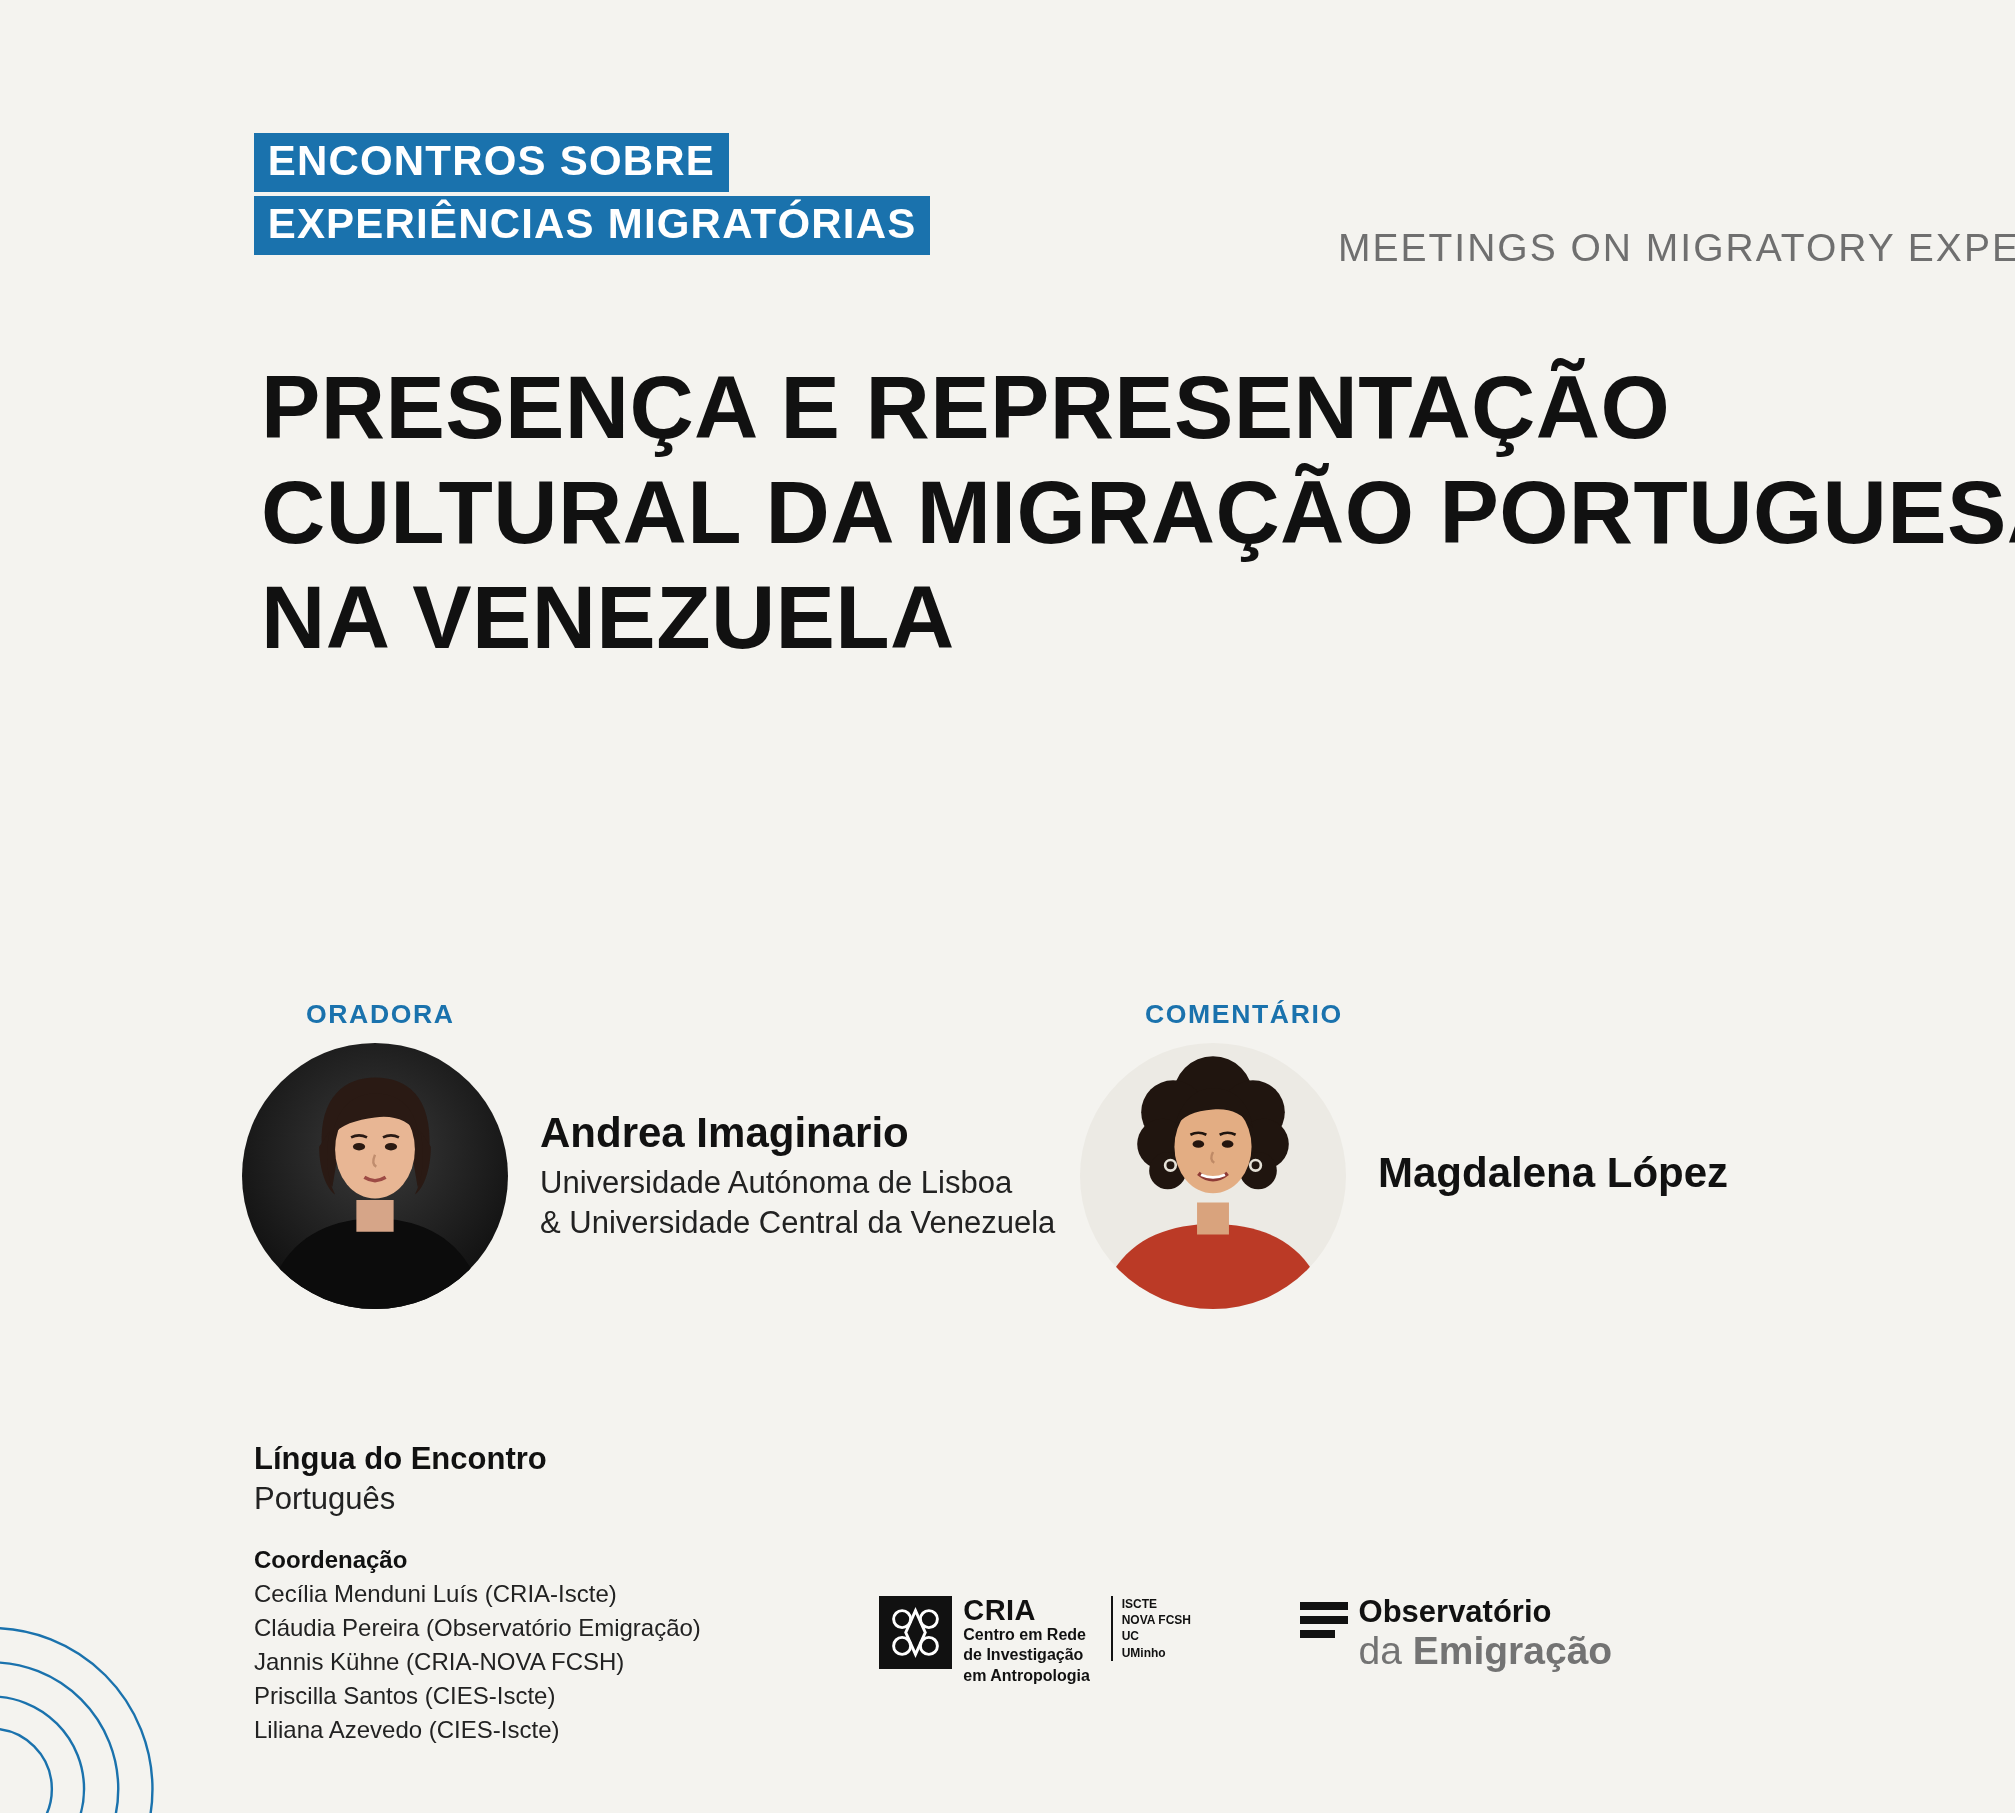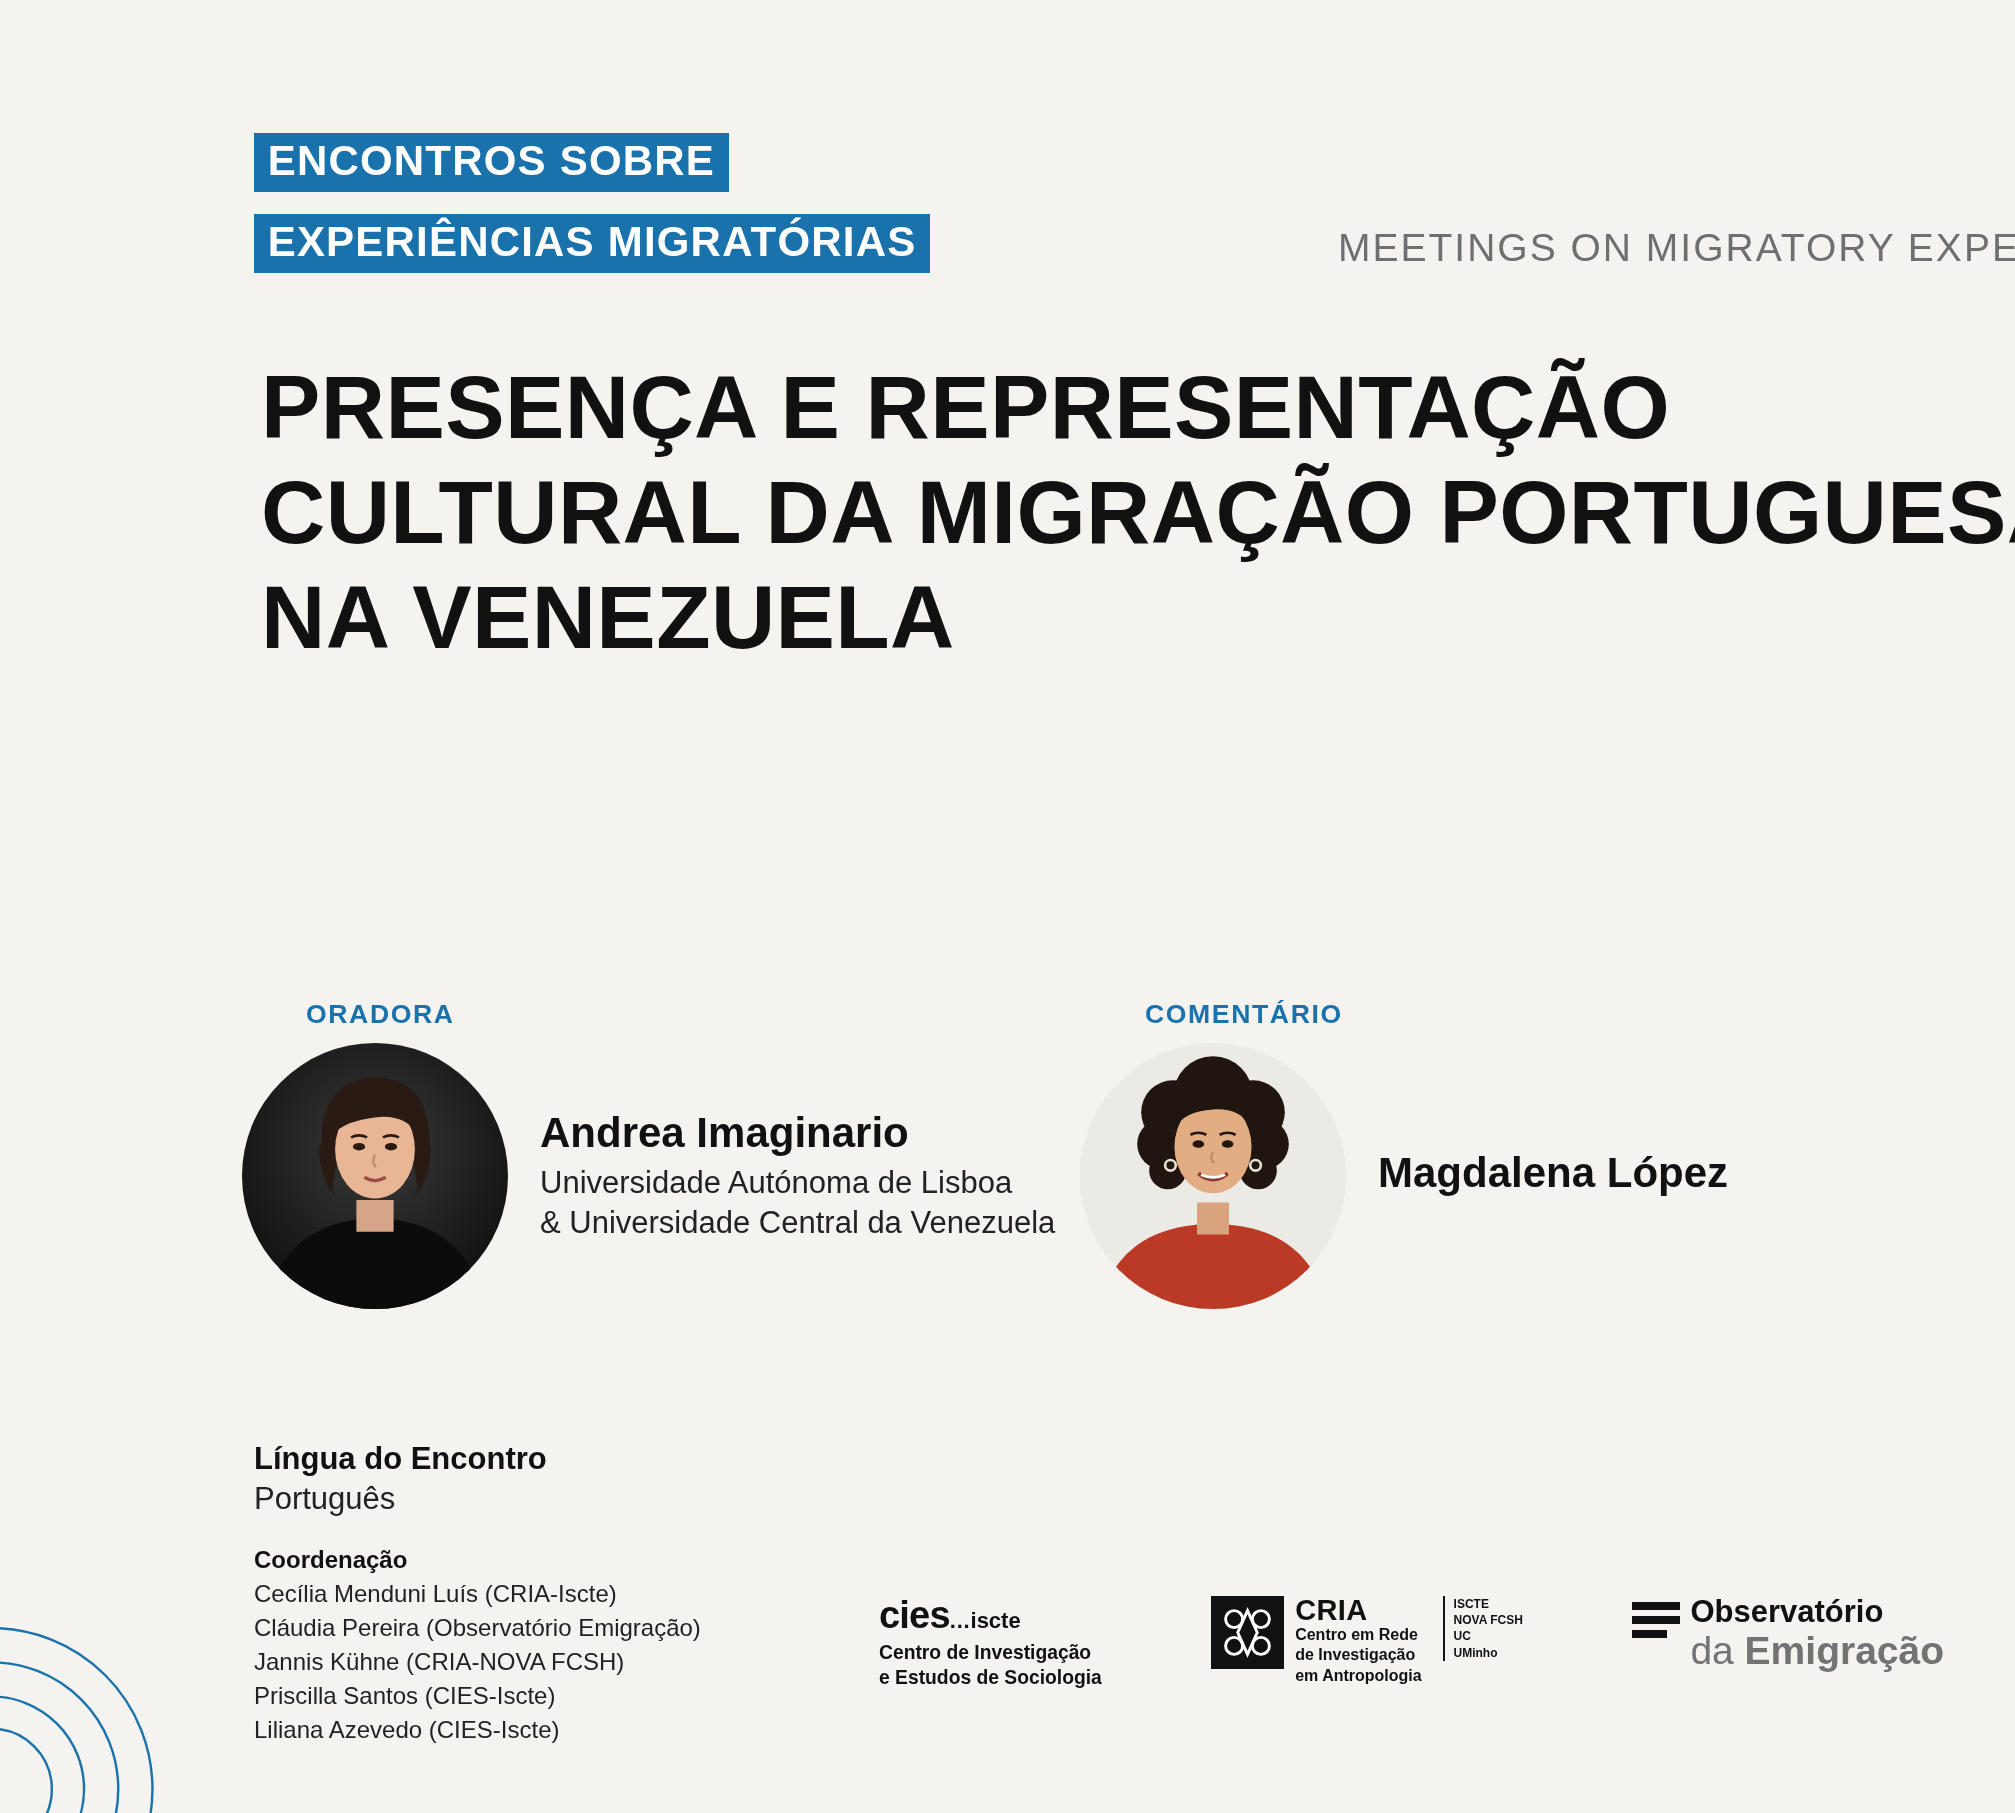--- a/index.html
+++ b/index.html
@@ -36,21 +36,21 @@
   }
   .series-line {
     display: inline-block;
     background: #1a72ad;
     color: #ffffff;
     font-weight: bold;
     font-size: 42px;
     letter-spacing: 1.2px;
     padding: 7.3px 13.7px 9.7px 13.7px;
     line-height: 1;
-    margin-bottom: 22px;
+    margin-bottom: 4px;
   }
   .series-line.second { margin-bottom: 0; }
 
   .series-en {
     position: absolute;
     left: 1338px;
     top: 226px;
     font-size: 39px;
     letter-spacing: 2px;
     color: #6f6f6f;
@@ -376,29 +376,20 @@
       <div class="coord-title">Coordenação</div>
       <div class="coord-item">Cecília Menduni Luís (CRIA-Iscte)</div>
       <div class="coord-item">Cláudia Pereira (Observatório Emigração)</div>
       <div class="coord-item">Jannis Kühne (CRIA-NOVA FCSH)</div>
       <div class="coord-item">Priscilla Santos (CIES-Iscte)</div>
       <div class="coord-item">Liliana Azevedo (CIES-Iscte)</div>
     </div>
 
     <div class="logos">
 
-      <div class="logo-cies">
-        <div class="cies-word">
-          <span>cies</span><span class="dots">...</span><span class="iscte">iscte</span>
-        </div>
-        <div class="cies-sub">
-          <div>Centro de Investigação</div>
-          <div>e Estudos de Sociologia</div>
-        </div>
-      </div>
 
       <div class="logo-cria">
         <div class="cria-mark">
           <svg width="73" height="73" viewBox="0 0 60 60" aria-hidden="true">
             <rect x="0" y="0" width="60" height="60" fill="#111"></rect>
             <g fill="none" stroke="#fff" stroke-width="2.4">
               <circle cx="19" cy="19" r="7"></circle>
               <circle cx="41" cy="19" r="7"></circle>
               <circle cx="19" cy="41" r="7"></circle>
               <circle cx="41" cy="41" r="7"></circle>

